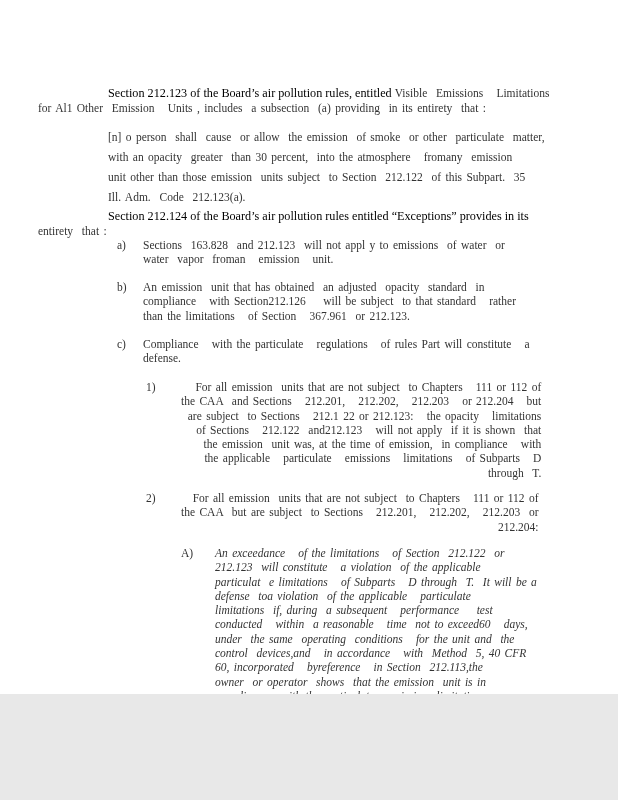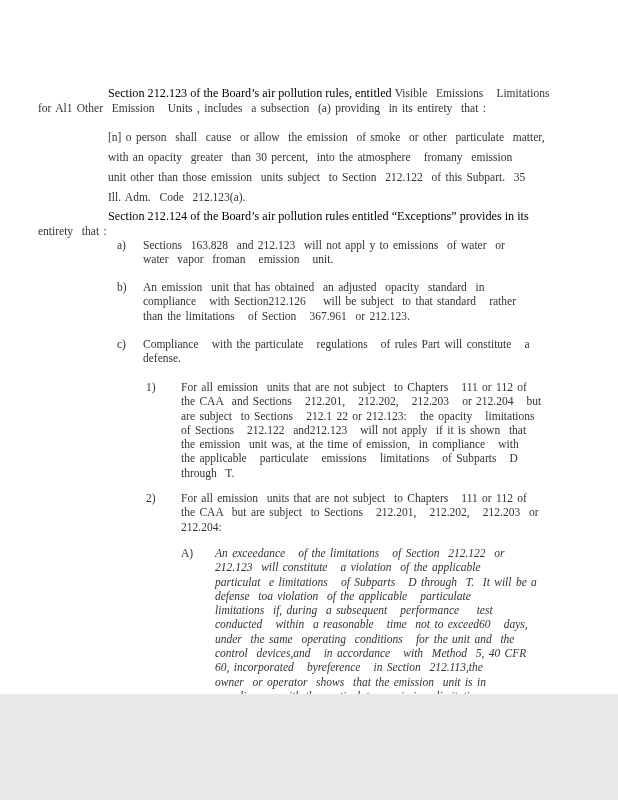--- a/index.html
+++ b/index.html
@@ -40,21 +40,21 @@
   .item .ilabel { position: absolute; top: 0; white-space: pre; line-height: 14.3px; }
   .item .itext  { position: absolute; top: 0; white-space: pre; line-height: 14.3px; }
   #item-a  { top: 238px; }
   #item-b  { top: 280px; }
   #item-c  { top: 337px; }
   #item-a .ilabel, #item-b .ilabel, #item-c .ilabel { left: 117px; }
   #item-a .itext,  #item-b .itext,  #item-c .itext  { left: 143px; }
   #item-n1 { top: 380px; }
   #item-n2 { top: 491px; }
   #item-n1 .ilabel, #item-n2 .ilabel { left: 146px; }
-  #item-n1 .itext,  #item-n2 .itext  { left: 181px; }
+  #item-n1 .itext,  #item-n2 .itext  { left: 181px; text-align: right; }
   #item-A  { top: 546px; }
   #item-A .ilabel { left: 181px; }
   #item-A .itext  { left: 215px; font-style: italic; }
   .page-number {
     position: absolute;
     top: 731px;
     left: 0;
     width: 618px;
     text-align: right;
     line-height: 14.3px;

